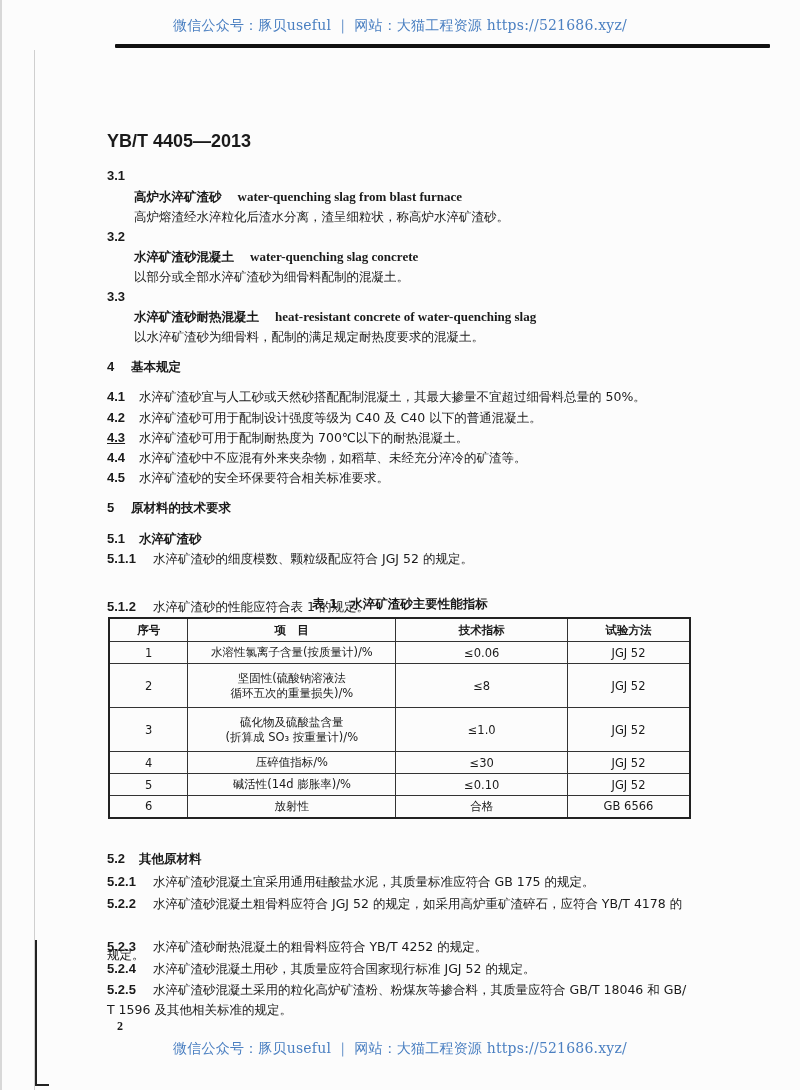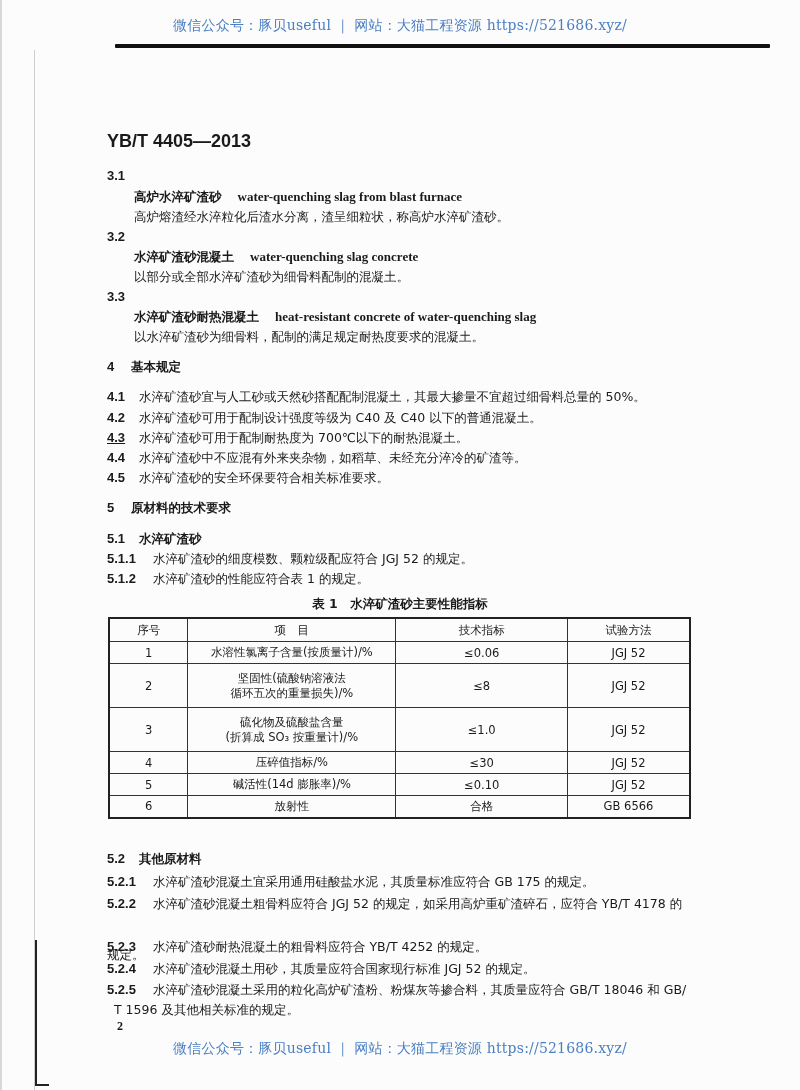--- a/index.html
+++ b/index.html
@@ -21,21 +21,21 @@
   .num { font-weight:bold; font-family:"Liberation Sans", sans-serif; font-size:13px; }
   .term { font-weight:bold; }
   .eng { font-family:"Liberation Serif", serif; font-weight:bold; font-size:13px; margin-left:16px; }
   .label-num { display:inline-block; font-weight:bold; font-family:"Liberation Sans", sans-serif; font-size:13px; }
   .h-sec { font-weight:bold; }
   .table-caption { position:absolute; left:0; width:800px; text-align:center; top:596px;
                    font-weight:bold; font-size:12.5px; }
   table.spec { position:absolute; left:108px; top:617px; width:583px; border-collapse:collapse;
                font-size:11.5px; border:2px solid #222; }
   table.spec td, table.spec th { border:1px solid #333; text-align:center; padding:0; }
-  table.spec th { font-weight:normal; height:22px; }
+  table.spec th { font-weight:bold; height:22px; }
   .c1 { width:78px; } .c2 { width:209px; } .c3 { width:172px; } .c4 { width:122px; }
   .r-s { height:22px; } .r-t { height:44px; }
   .note-cell { text-align:left !important; padding-left:6px !important; font-weight:bold; height:22px; }
   .page-num { position:absolute; left:117px; top:1019px; font-weight:bold; font-size:12px;
               font-family:"Liberation Serif", serif; }
 </style>
 </head>
 <body>
 
 <div class="left-edge"></div>
@@ -75,21 +75,21 @@
 <div class="line" style="left:107px;top:450px;"><span class="label-num" style="width:32px;">4.4</span><span>水淬矿渣砂中不应混有外来夹杂物，如稻草、未经充分淬冷的矿渣等。</span></div>
 <div class="line" style="left:107px;top:470px;"><span class="label-num" style="width:32px;">4.5</span><span>水淬矿渣砂的安全环保要符合相关标准要求。</span></div>
 
 <div class="line h-sec" style="left:107px;top:500px;">
   <span class="label-num" style="width:24px;">5</span><span>原材料的技术要求</span>
 </div>
 <div class="line h-sec" style="left:107px;top:531px;">
   <span class="label-num" style="width:32px;">5.1</span><span>水淬矿渣砂</span>
 </div>
 <div class="line" style="left:107px;top:551px;"><span class="label-num" style="width:46px;">5.1.1</span><span>水淬矿渣砂的细度模数、颗粒级配应符合 JGJ 52 的规定。</span></div>
-<div class="line" style="left:107px;top:571px;"><span class="label-num" style="width:46px;">5.1.2</span><span>水淬矿渣砂的性能应符合表 1 的规定。</span></div>
+<div class="line" style="left:107px;top:571px;"><span class="label-num" style="width:46px;margin-top:28px;">5.1.2</span><span>水淬矿渣砂的性能应符合表 1 的规定。</span></div>
 
 <div class="table-caption">表 1　水淬矿渣砂主要性能指标</div>
 
 <table class="spec">
   <tbody>
       <tr>
     <th class="c1">序号</th>
     <th class="c2">项　目</th>
     <th class="c3">技术指标</th>
     <th class="c4">试验方法</th>
@@ -141,16 +141,16 @@
 
 <div class="line h-sec" style="left:107px;top:851px;">
   <span class="label-num" style="width:32px;">5.2</span><span>其他原材料</span>
 </div>
 <div class="line" style="left:107px;top:874px;"><span class="label-num" style="width:46px;">5.2.1</span><span>水淬矿渣砂混凝土宜采用通用硅酸盐水泥，其质量标准应符合 GB 175 的规定。</span></div>
 <div class="line" style="left:107px;top:896px;"><span class="label-num" style="width:46px;">5.2.2</span><span>水淬矿渣砂混凝土粗骨料应符合 JGJ 52 的规定，如采用高炉重矿渣碎石，应符合 YB/T 4178 的</span></div>
 <div class="line" style="left:107px;top:917px;margin-top:30px;">规定。</div>
 <div class="line" style="left:107px;top:939px;"><span class="label-num" style="width:46px;">5.2.3</span><span>水淬矿渣砂耐热混凝土的粗骨料应符合 YB/T 4252 的规定。</span></div>
 <div class="line" style="left:107px;top:961px;"><span class="label-num" style="width:46px;">5.2.4</span><span>水淬矿渣砂混凝土用砂，其质量应符合国家现行标准 JGJ 52 的规定。</span></div>
 <div class="line" style="left:107px;top:982px;"><span class="label-num" style="width:46px;">5.2.5</span><span>水淬矿渣砂混凝土采用的粒化高炉矿渣粉、粉煤灰等掺合料，其质量应符合 GB/T 18046 和 GB/</span></div>
-<div class="line" style="left:107px;top:1002px;margin-left:7px;">T 1596 及其他相关标准的规定。</div>
+<div class="line" style="left:107px;top:1002px;">T 1596 及其他相关标准的规定。</div>
 
 <div class="page-num">2</div>
 <div class="watermark wm-bottom">微信公众号：豚贝useful ｜ 网站：大猫工程资源 https://521686.xyz/</div>
 
 </body></html>

